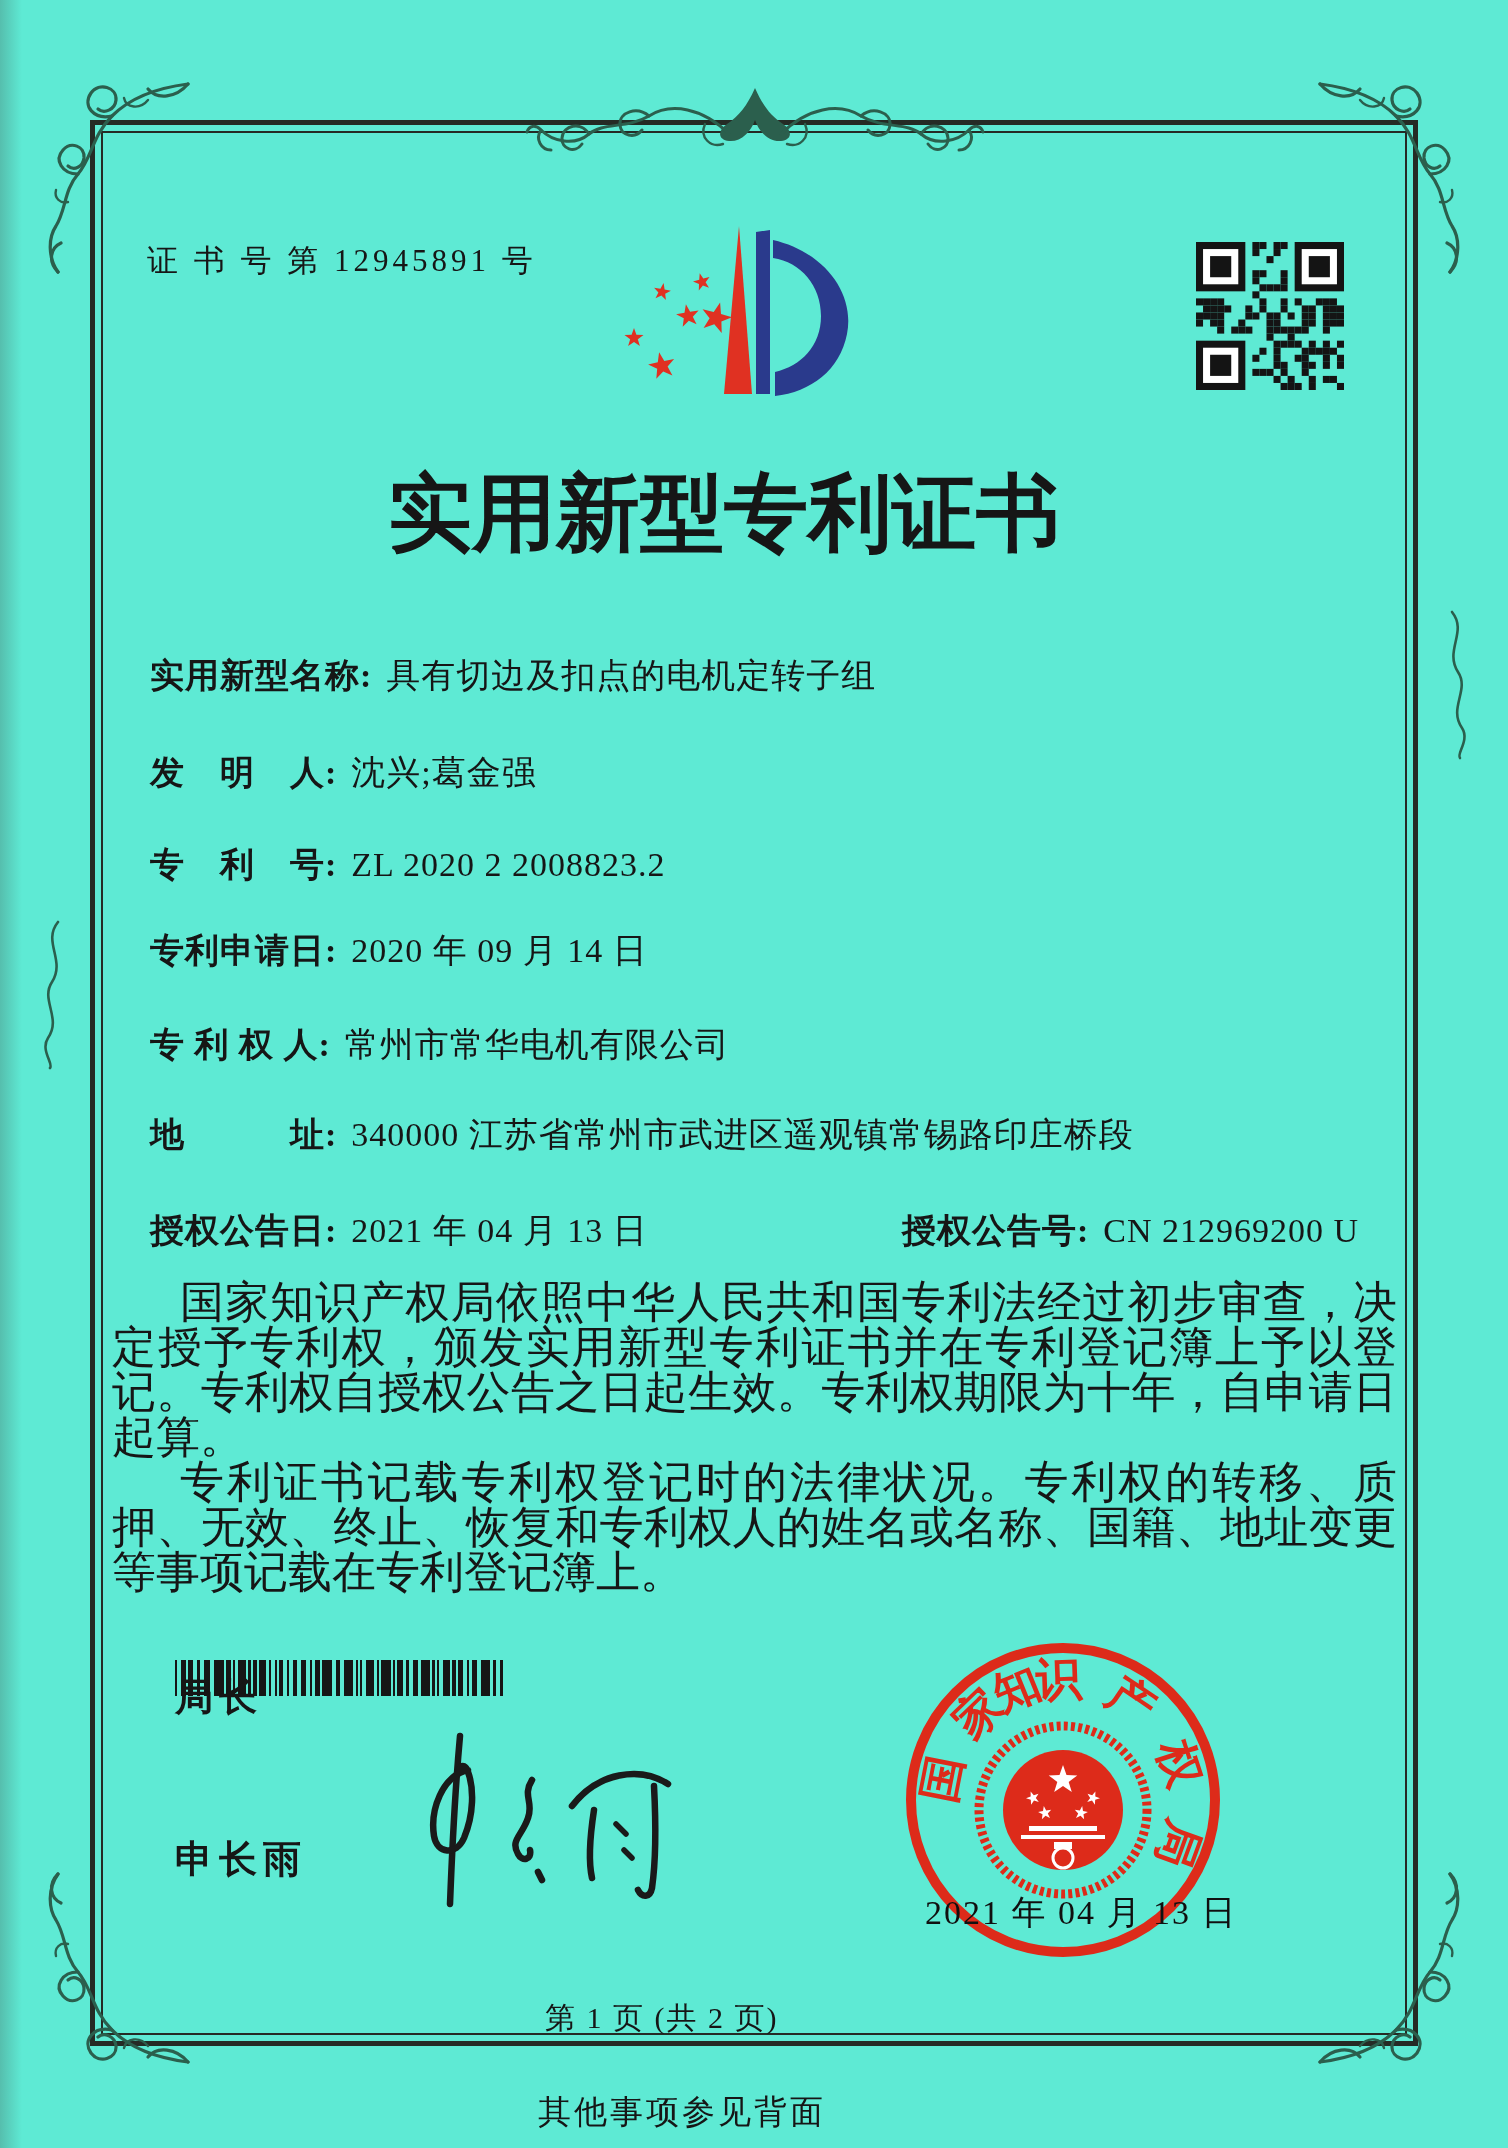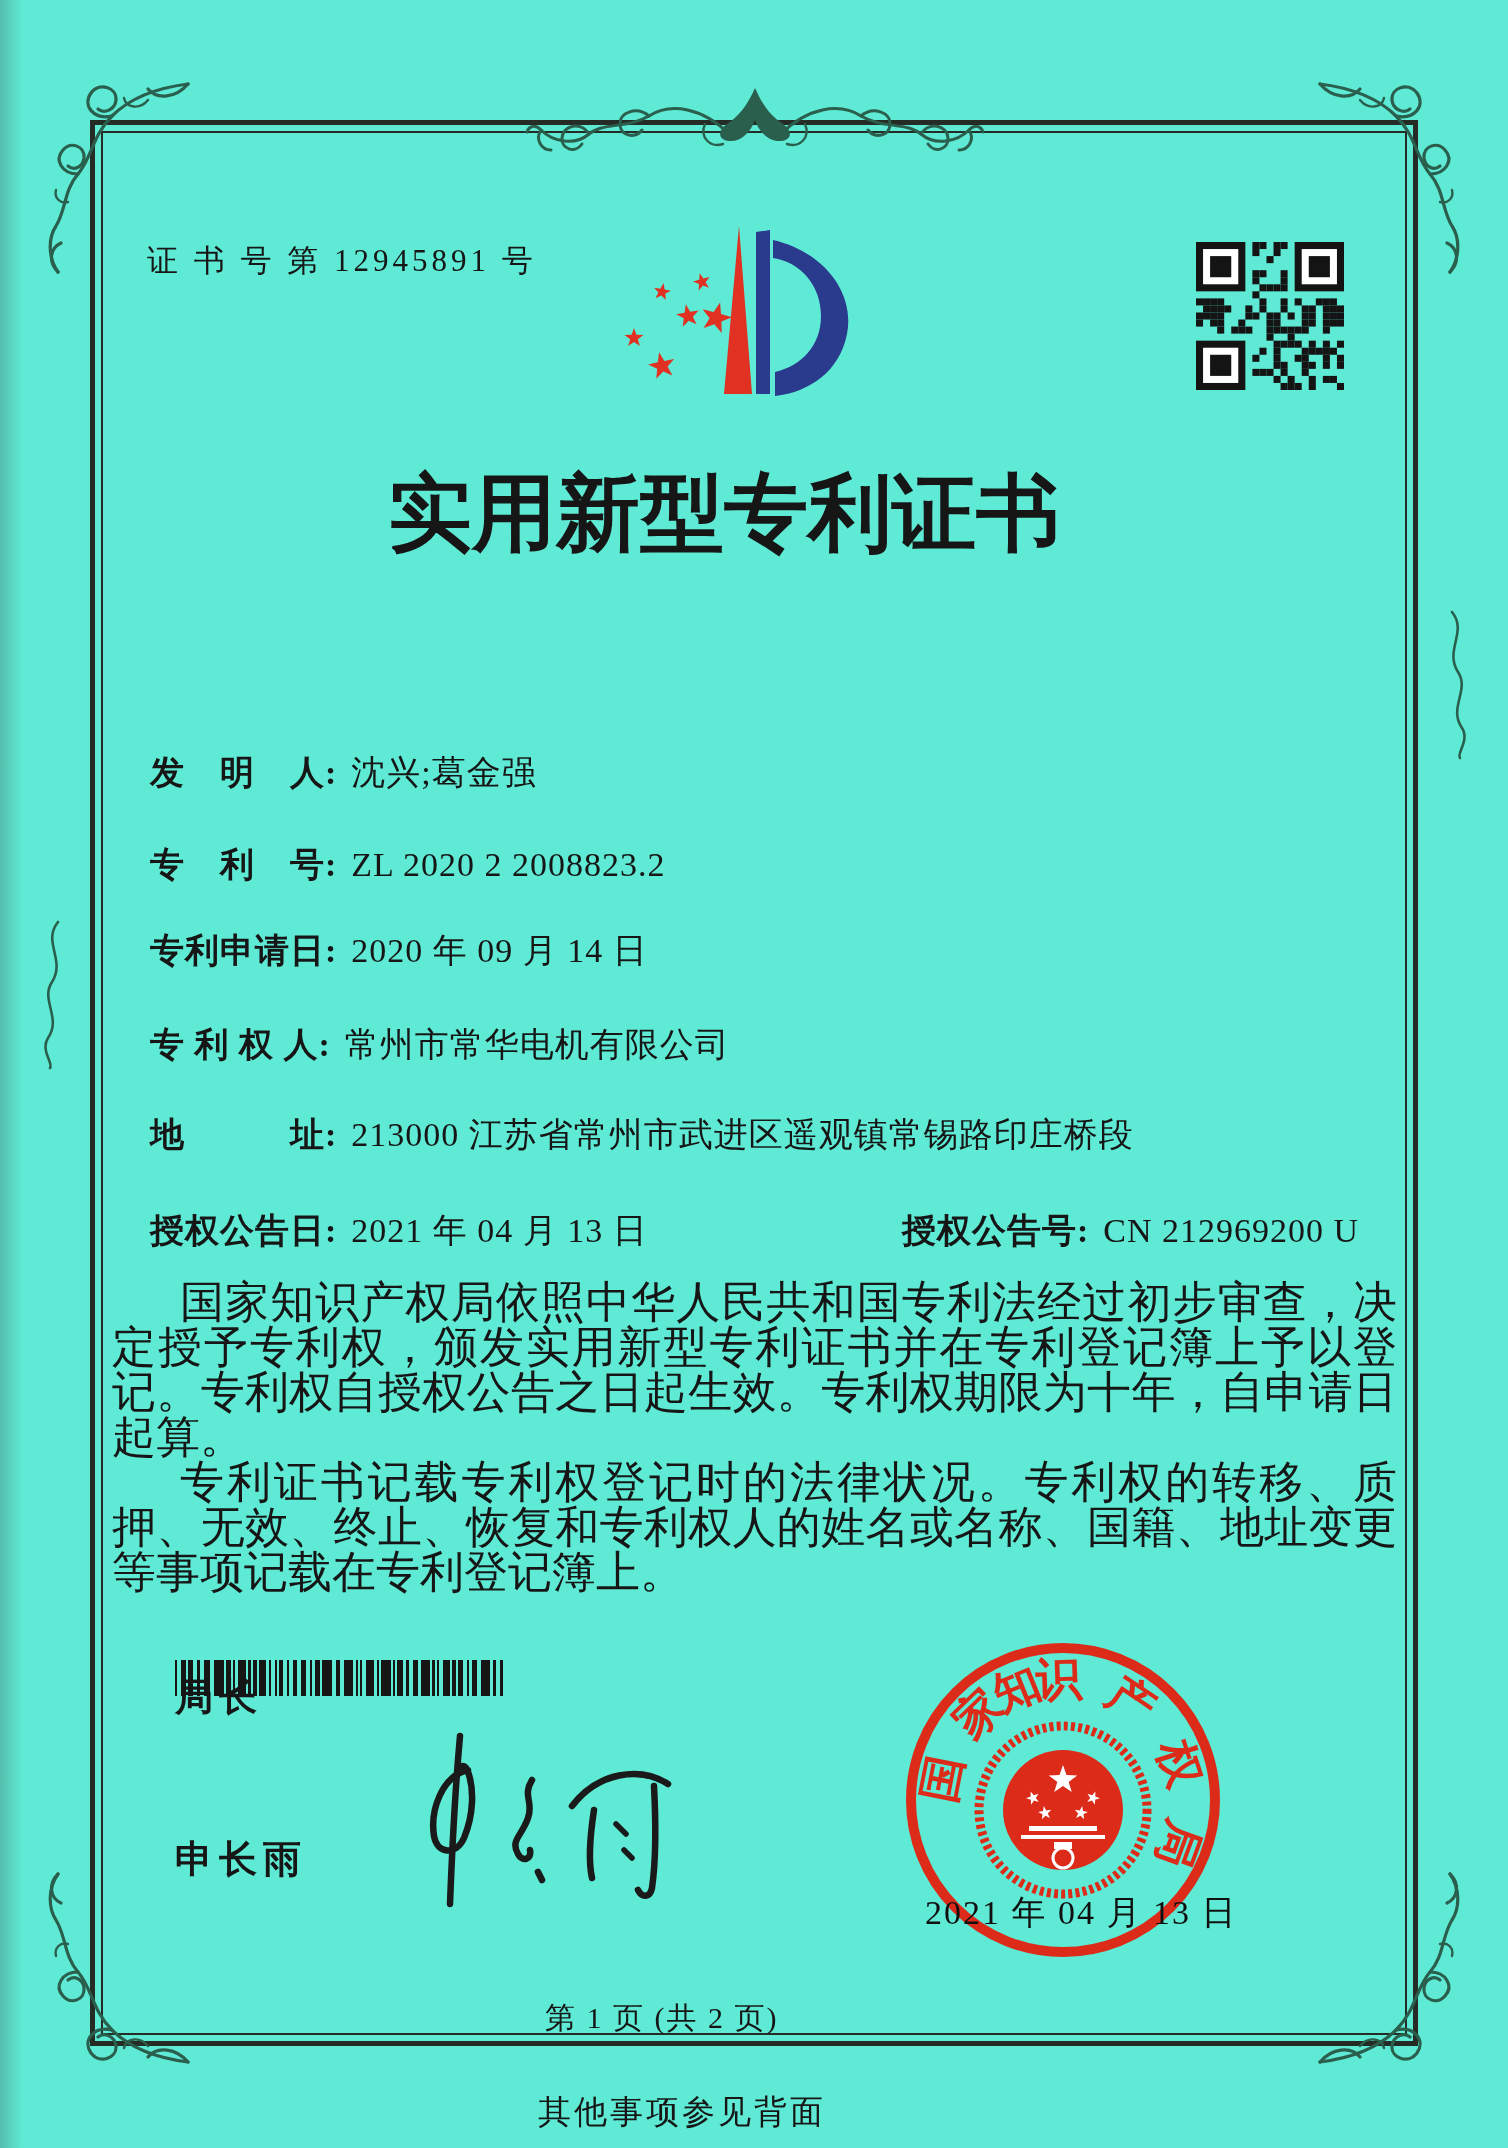--- a/index.html
+++ b/index.html
@@ -245,34 +245,37 @@
       <rect x="98" y="0" width="49" height="49" fill="#141414"></rect>
       <rect x="105" y="7" width="35" height="35" fill="#ffffff"></rect>
       <rect x="112" y="14" width="21" height="21" fill="#141414"></rect>
       <rect x="0" y="98" width="49" height="49" fill="#141414"></rect>
       <rect x="7" y="105" width="35" height="35" fill="#ffffff"></rect>
       <rect x="14" y="112" width="21" height="21" fill="#141414"></rect>
     </svg>
 
   <div class="title">实用新型专利证书</div>
 
+  <div class="row" style="top:653px;">
+    <span class="lbl">实用新型名称:</span><span class="val">具有切边及扣点的电机定转子组</span>
+  </div>
   <div class="row" style="top:750px;">
     <span class="lbl">发　明　人:</span><span class="val">沈兴;葛金强</span>
   </div>
   <div class="row" style="top:842px;">
     <span class="lbl">专　利　号:</span><span class="val">ZL 2020 2 2008823.2</span>
   </div>
   <div class="row" style="top:928px;">
     <span class="lbl">专利申请日:</span><span class="val">2020 年 09 月 14 日</span>
   </div>
   <div class="row" style="top:1022px;">
     <span class="lbl">专 利 权 人:</span><span class="val">常州市常华电机有限公司</span>
   </div>
   <div class="row" style="top:1112px;">
-    <span class="lbl">地　　　址:</span><span class="val">213000 江苏省常州市武进区遥观镇常锡路印庄桥段</span>
+    <span class="lbl">地　　　址:</span><span class="val">340000 江苏省常州市武进区遥观镇常锡路印庄桥段</span>
   </div>
 
   <div class="row" style="top:1208px;">
     <span class="lbl">授权公告日:</span><span class="val">2021 年 04 月 13 日</span>
     <span class="grant2">
       <span class="lbl">授权公告号:</span><span class="val">CN 212969200 U</span>
     </span>
   </div>
 
   <div class="paras">

